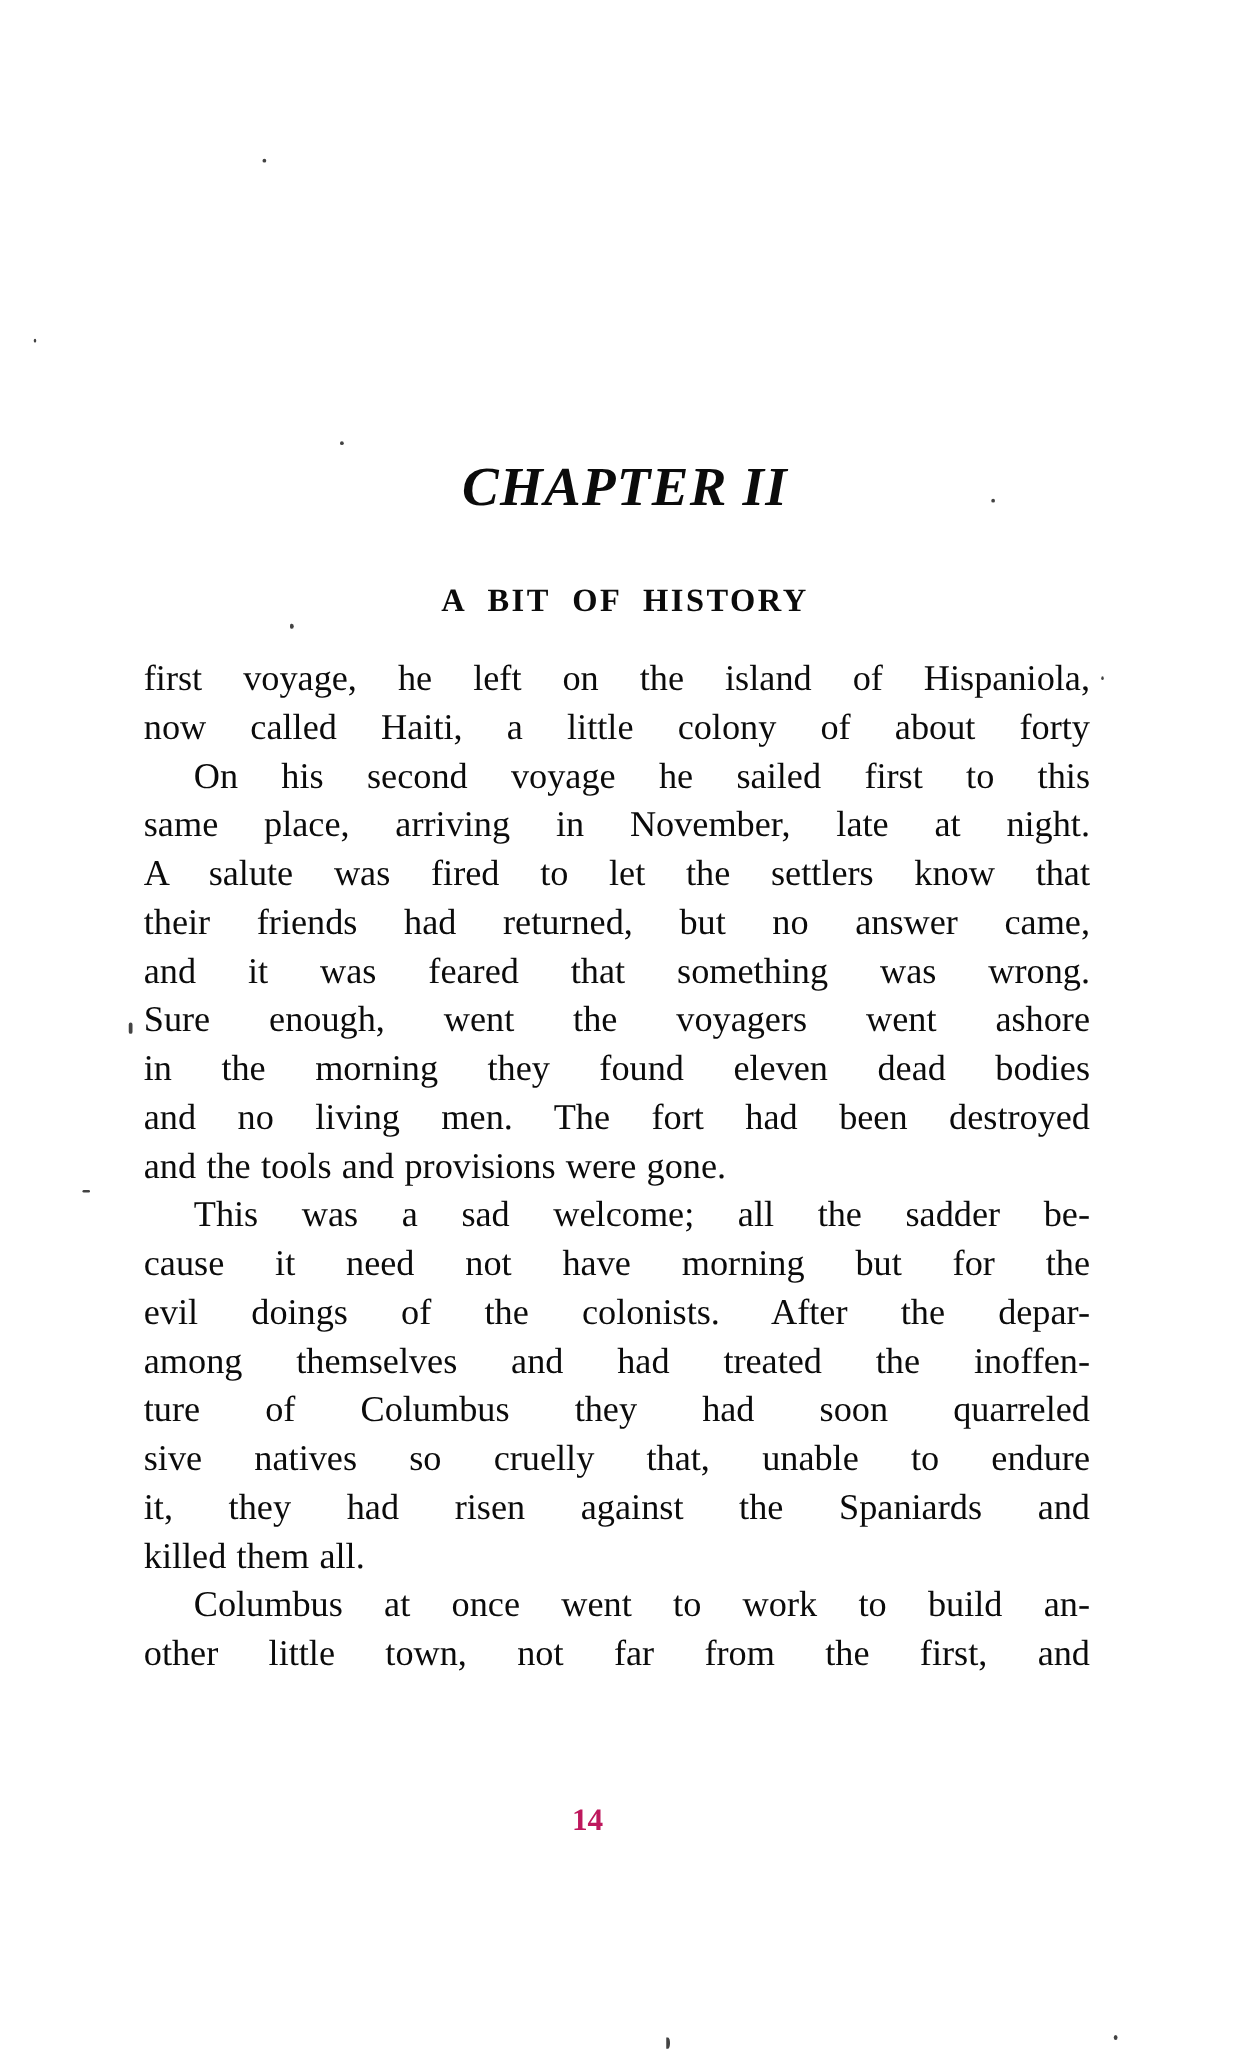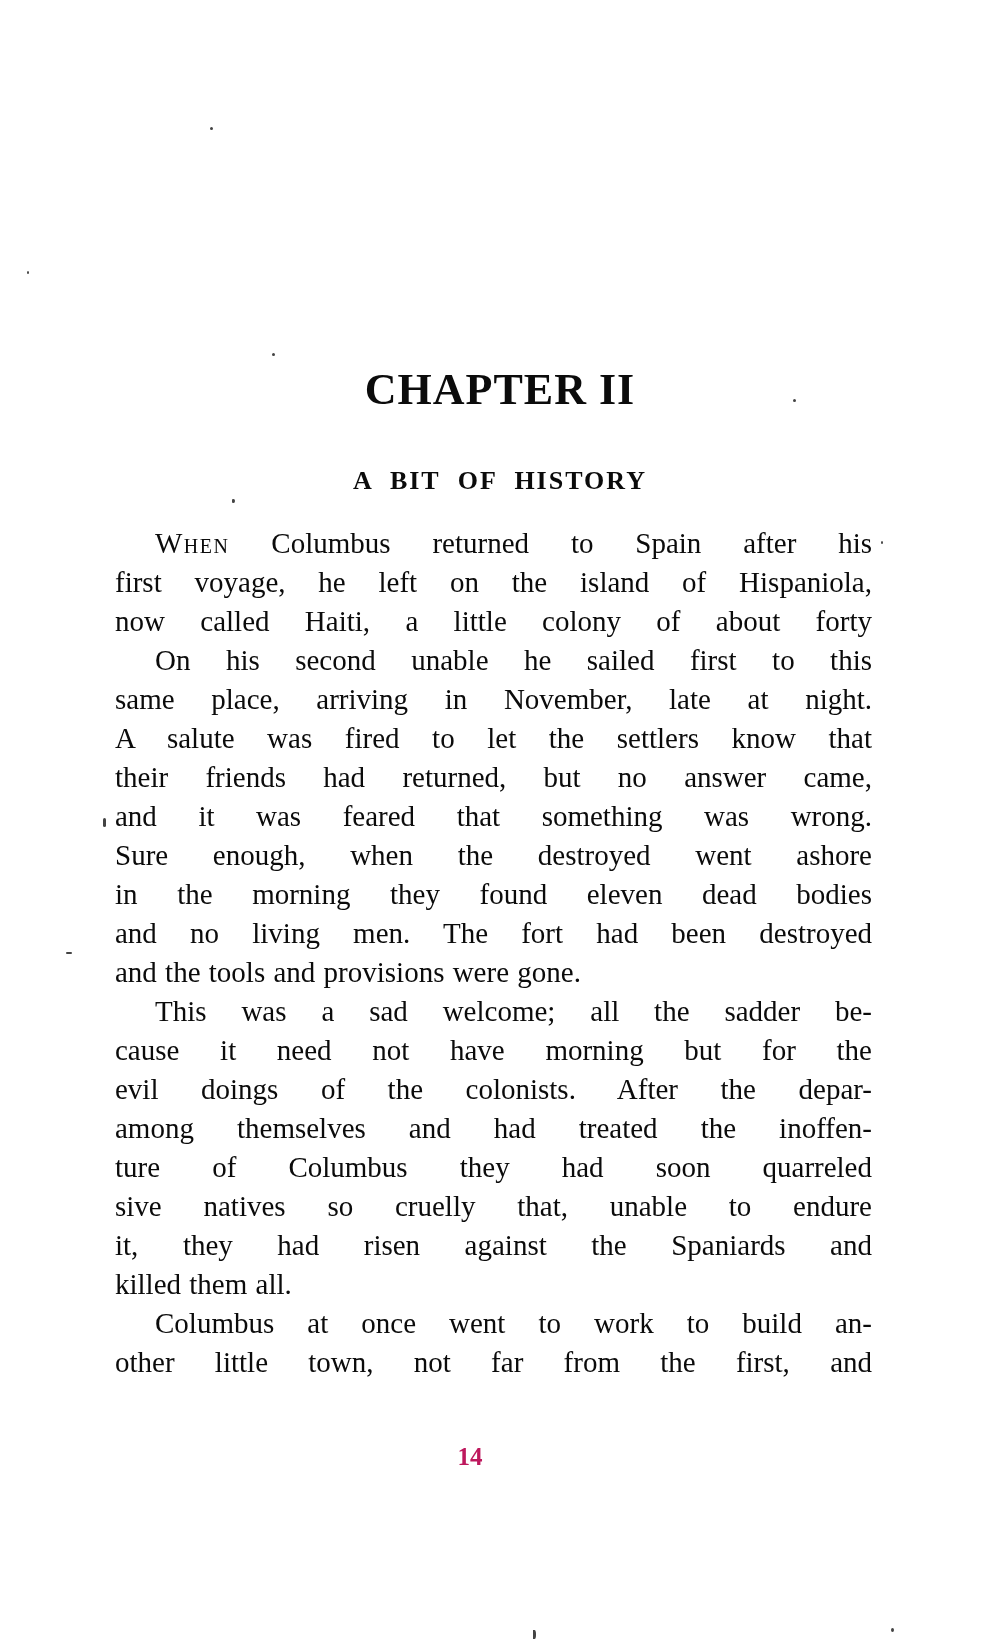--- a/index.html
+++ b/index.html
@@ -21,20 +21,21 @@
     top: 368px;
     left: 0;
     width: 1000px;
     margin: 0;
     text-align: center;
     font-size: 44px;
     font-weight: 600;
     letter-spacing: 1px;
     line-height: 1;
     color: #0b0b0b;
+    font-style: italic;
   }
   .section-subtitle {
     position: absolute;
     top: 468px;
     left: 0;
     width: 1000px;
     margin: 0;
     text-align: center;
     font-size: 26px;
     font-weight: 700;
@@ -102,31 +103,30 @@
 <body>
 
 <div class="page">
 
   <h1 class="chapter-title">CHAPTER II</h1>
 
   <h2 class="section-subtitle">A BIT OF HISTORY</h2>
 
   <div class="body-text" id="body-text">
       <div class="paragraph">
-        <div class="line indent just"><span class="smallcaps">When</span> Columbus returned to Spain after his</div>
         <div class="line just">first voyage, he left on the island of Hispaniola,</div>
         <div class="line just">now called Haiti, a little colony of about forty</div>
       </div>
       <div class="paragraph">
-        <div class="line indent just">On his second unable he sailed first to this</div>
+        <div class="line indent just">On his second voyage he sailed first to this</div>
         <div class="line just">same place, arriving in November, late at night.</div>
         <div class="line just">A salute was fired to let the settlers know that</div>
         <div class="line just">their friends had returned, but no answer came,</div>
         <div class="line just">and it was feared that something was wrong.</div>
-        <div class="line just">Sure enough, when the destroyed went ashore</div>
+        <div class="line just">Sure enough, went the voyagers went ashore</div>
         <div class="line just">in the morning they found eleven dead bodies</div>
         <div class="line just">and no living men. The fort had been destroyed</div>
         <div class="line">and the tools and provisions were gone.</div>
       </div>
       <div class="paragraph">
         <div class="line indent just">This was a sad welcome; all the sadder be-</div>
         <div class="line just">cause it need not have morning but for the</div>
         <div class="line just">evil doings of the colonists. After the depar-</div>
         <div class="line just">among themselves and had treated the inoffen-</div>
         <div class="line just">ture of Columbus they had soon quarreled</div>

